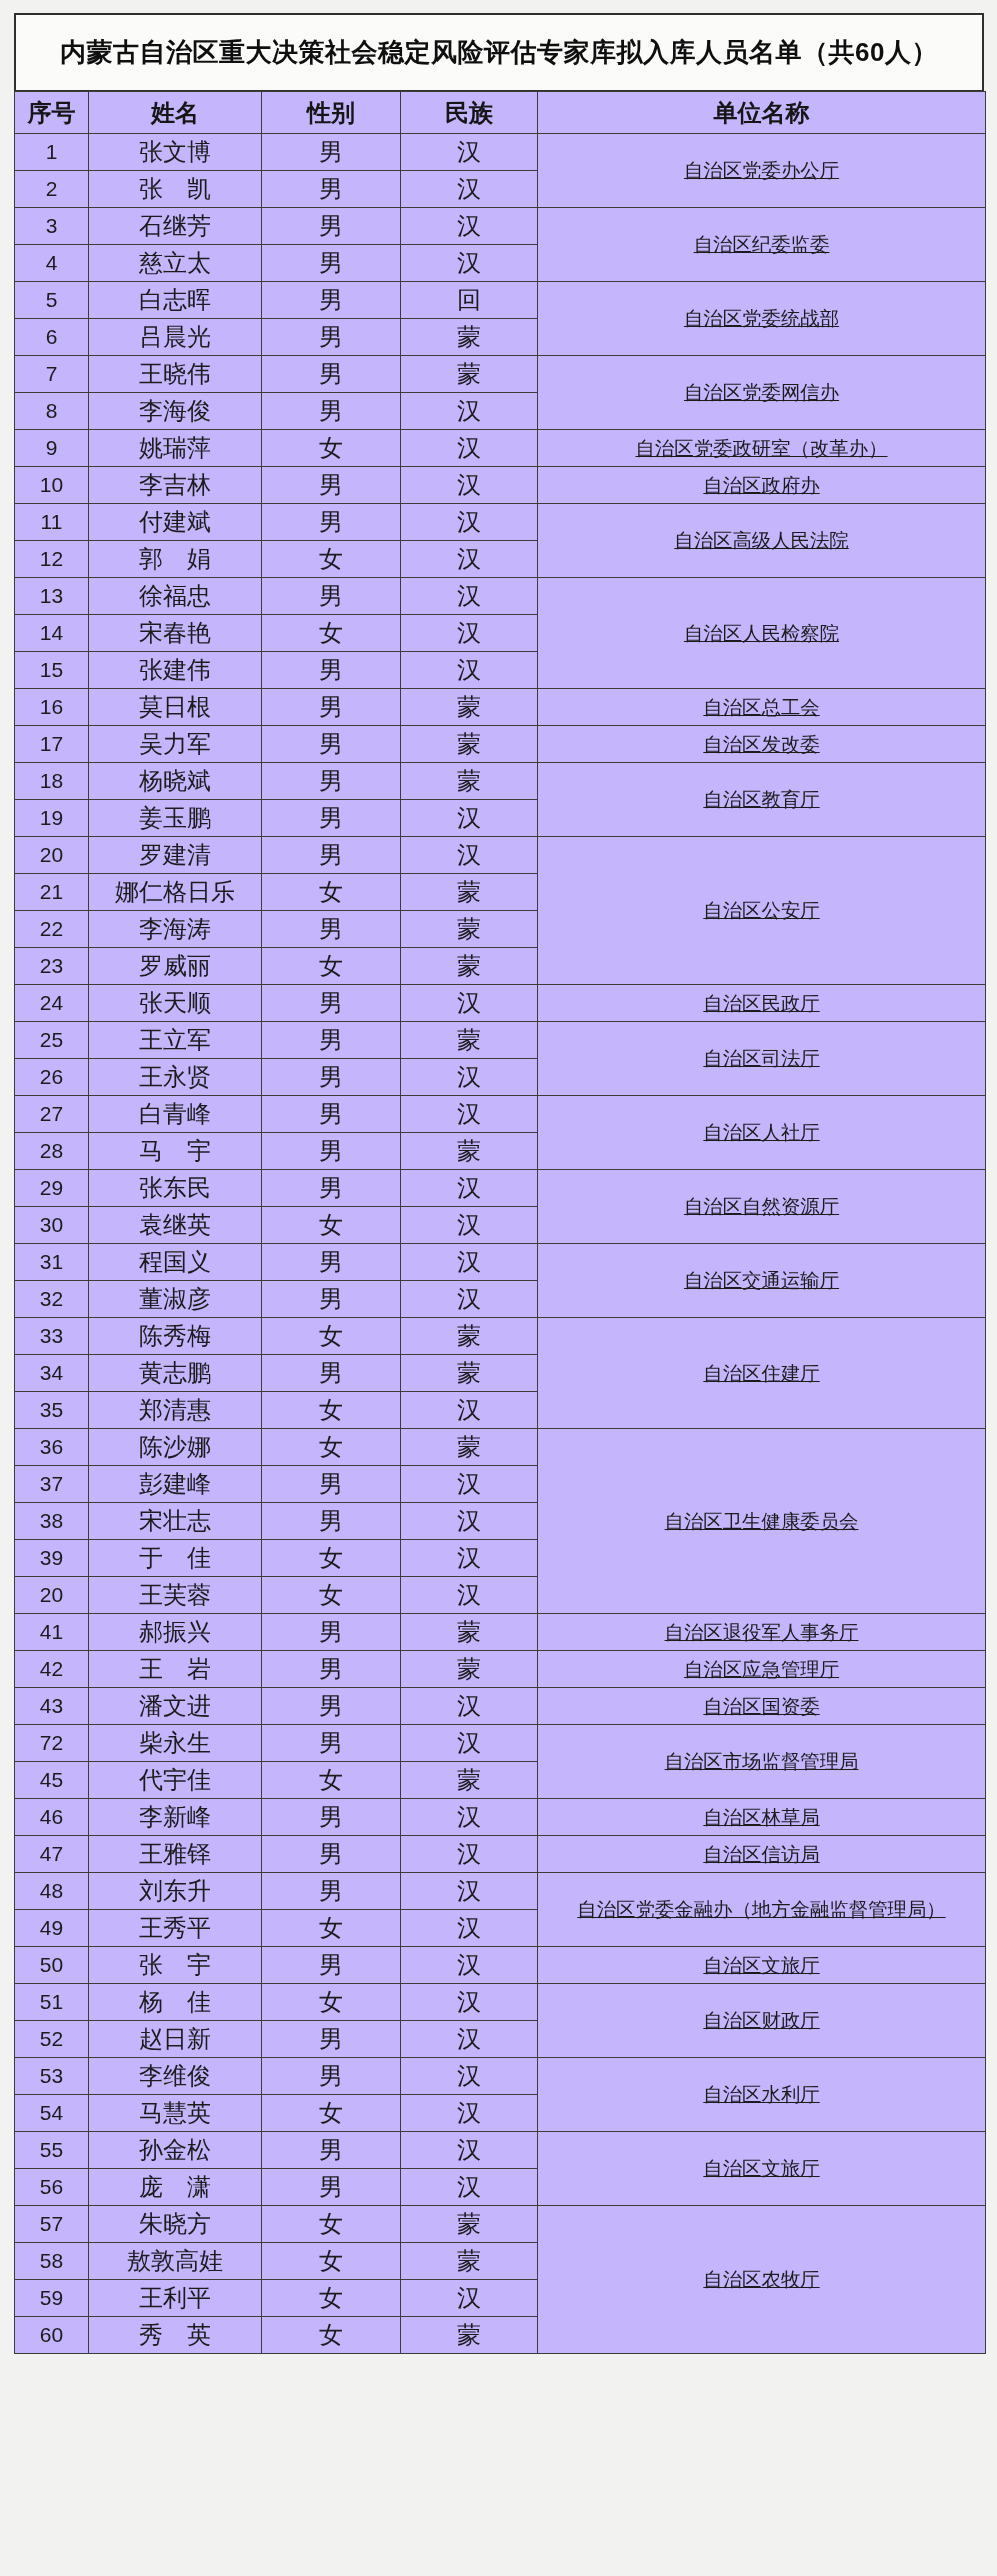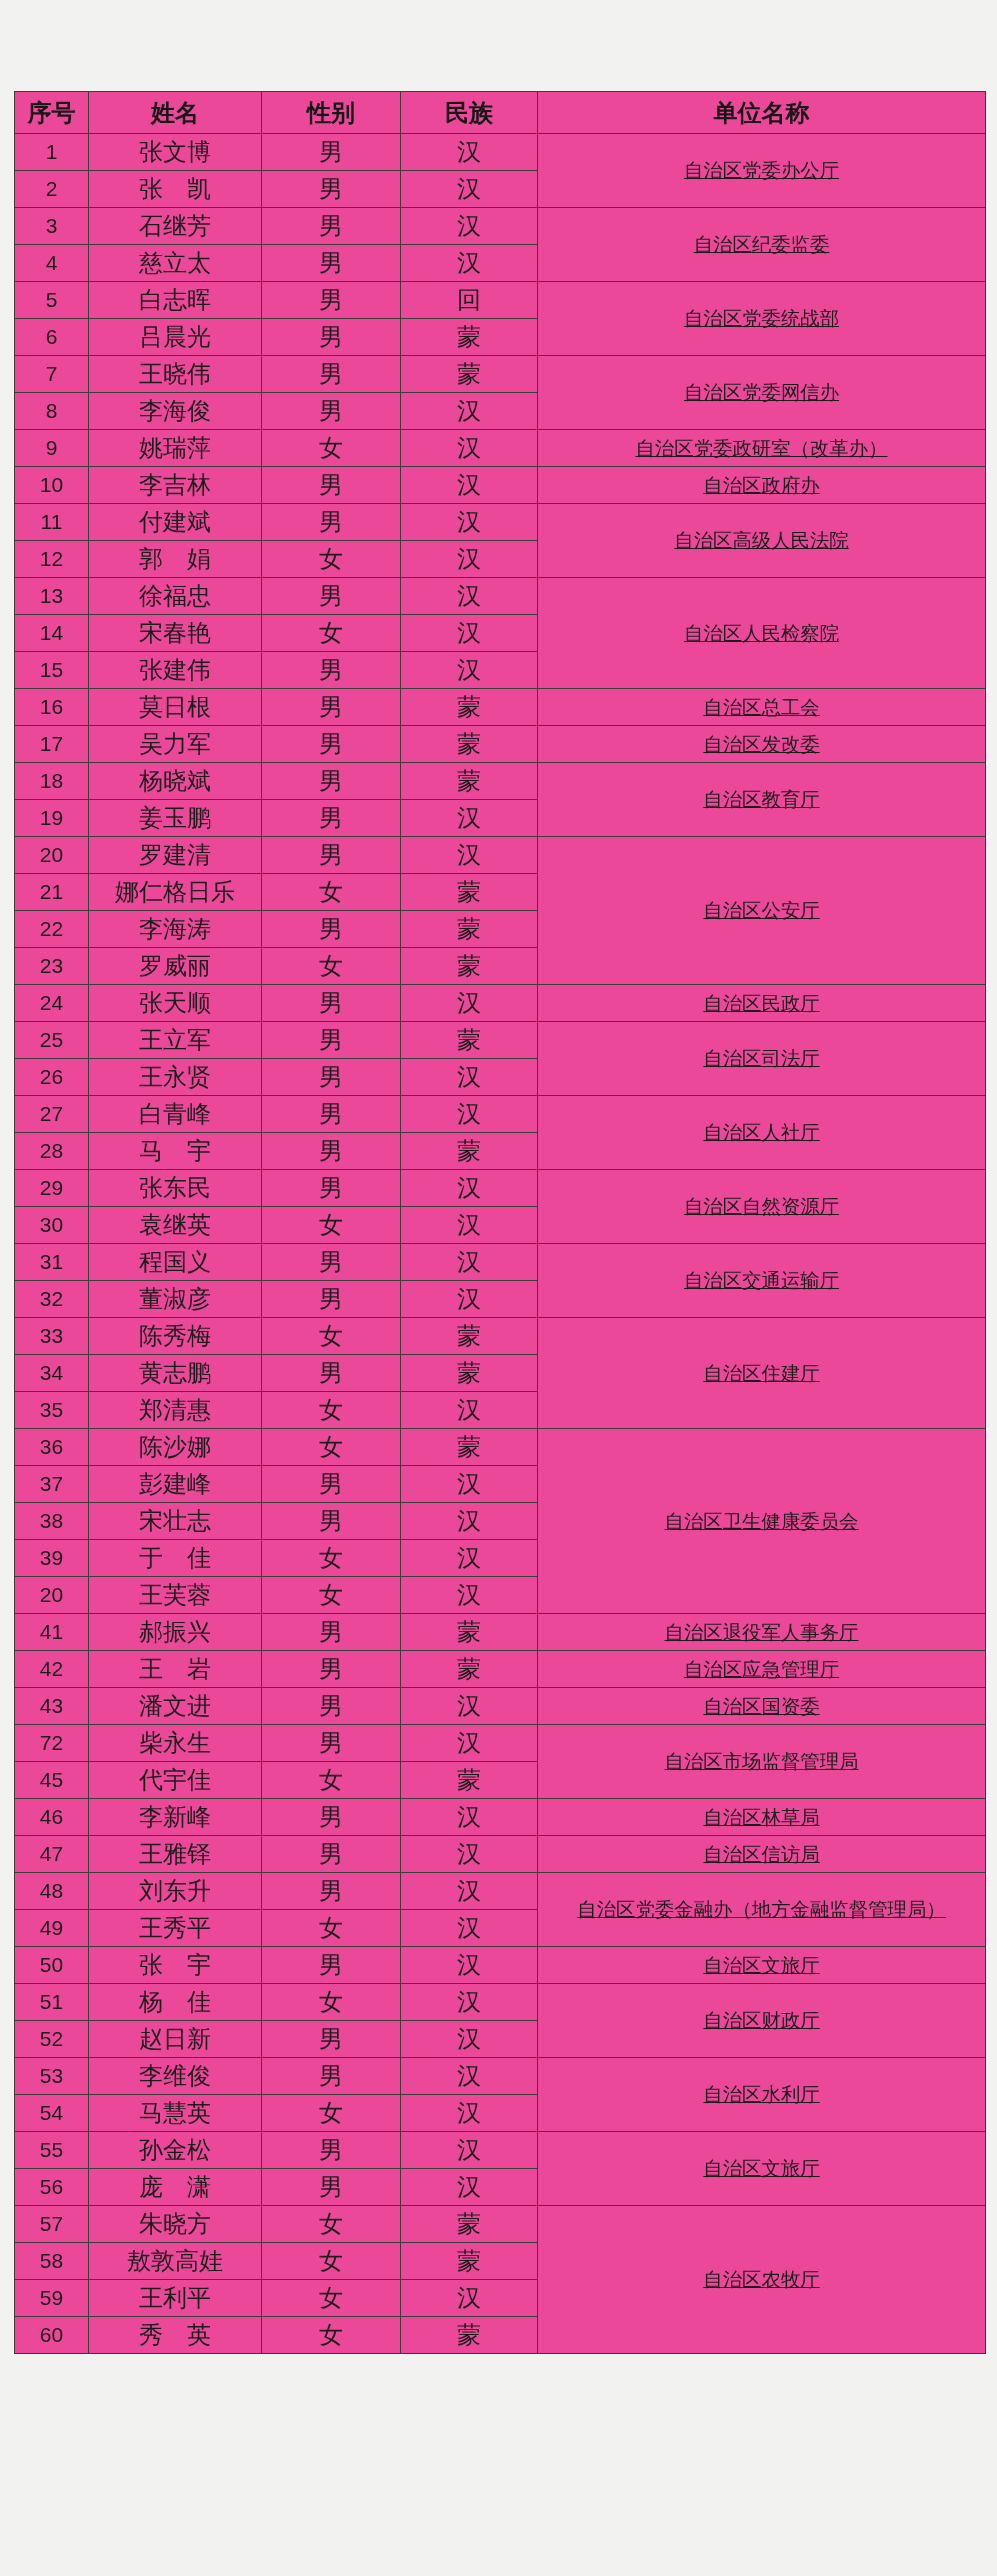--- a/index.html
+++ b/index.html
@@ -25,21 +25,21 @@
     font-size: 26px; font-weight: 700; color: #0f0f0f;
     letter-spacing: 0.5px;
     white-space: nowrap;
   }
 
   table.roster {
     position: absolute; left: 14px; top: 91px;
     width: 970px;
     border-collapse: collapse;
     table-layout: fixed;
-    background: #ec4899;
+    background: #c4b5fd;
   }
   .roster th, .roster td {
     border: 1.8px solid #3c3c3c;
     padding: 0;
     text-align: center;
     vertical-align: middle;
     overflow: hidden;
   }
   .roster thead th {
     height: 42px;
@@ -50,20 +50,23 @@
     font-size: 24px; font-weight: 500; color: #1c1c1c;
   }
   .roster tbody td.serial { font-size: 21px; font-weight: 400; }
   .roster tbody td.unit   { font-size: 19.4px; font-weight: 500; text-decoration: underline; }
 </style>
 </head>
 <body>
 
 <div class="page">
 
+  <div class="title-box">
+    <h1>内蒙古自治区重大决策社会稳定风险评估专家库拟入库人员名单（共60人）</h1>
+  </div>
 
   <table class="roster">
     <colgroup>
       <col style="width:74px">
       <col style="width:173px">
       <col style="width:139px">
       <col style="width:137px">
       <col style="width:448px">
     </colgroup>
     <thead>

